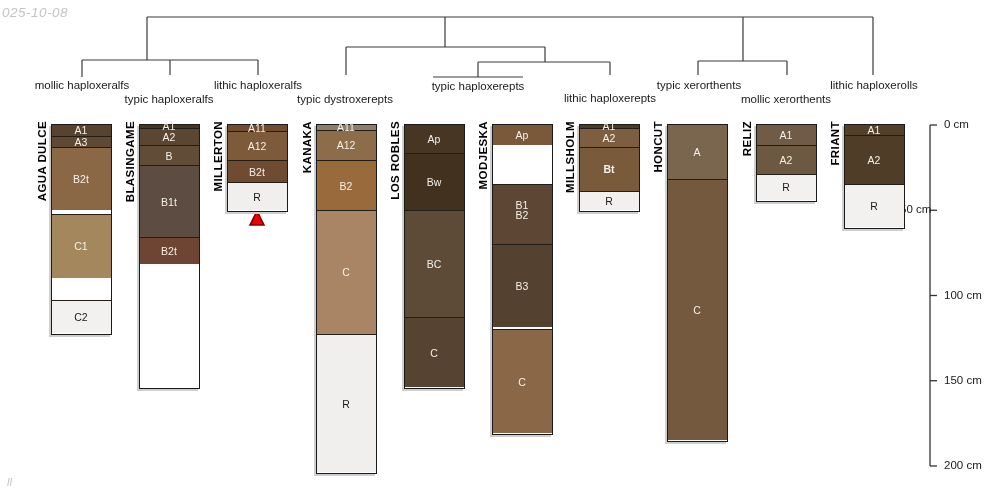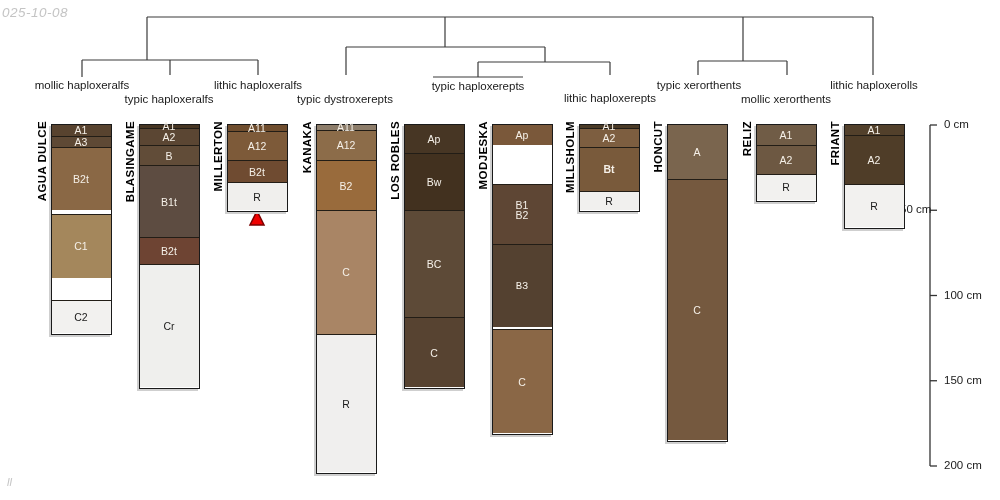--- a/index.html
+++ b/index.html
@@ -107,23 +107,20 @@
         </div>
         <div class="hz bt" style="top: 20.46px; height: 20.46px; background: rgb(97, 76, 56);">
           <span class="hz-label" style="top: 50%; color: rgb(245, 240, 232);">B</span>
         </div>
         <div class="hz bt" style="top: 40.92px; height: 71.61px; background: rgb(93, 76, 65);">
           <span class="hz-label" style="top: 50%; color: rgb(245, 240, 232);">B1t</span>
         </div>
         <div class="hz bt" style="top: 112.53px; height: 27.28px; background: rgb(110, 68, 51);">
           <span class="hz-label" style="top: 50%; color: rgb(245, 240, 232);">B2t</span>
         </div>
-        <div class="hz bt" style="top: 139.81px; height: 122.76px; background: rgb(239, 239, 237);">
-          <span class="hz-label" style="top: 50%; color: rgb(26, 26, 26);">Cr</span>
-        </div>
       </div>
       <div class="col" style="left: 226.5px; top: 123.5px; width: 61px; height: 88.25px;">
         <div class="hz" style="top: 0px; height: 6.82px; background: rgb(111, 77, 46);">
           <span class="hz-label" style="top: 50%; color: rgb(245, 240, 232);">A11</span>
         </div>
         <div class="hz bt" style="top: 6.82px; height: 28.985px; background: rgb(125, 90, 57);">
           <span class="hz-label" style="top: 50%; color: rgb(245, 240, 232);">A12</span>
         </div>
         <div class="hz bt" style="top: 35.805px; height: 22.165px; background: rgb(111, 75, 49);">
           <span class="hz-label" style="top: 50%; color: rgb(245, 240, 232);">B2t</span>
@@ -166,21 +163,21 @@
       <div class="col" style="left: 491.5px; top: 123.5px; width: 61px; height: 311.605px;">
         <div class="hz" style="top: 0px; height: 20.46px; background: rgb(122, 88, 58);">
           <span class="hz-label" style="top: 50%; color: rgb(245, 240, 232);">Ap</span>
         </div>
         <div class="hz bt" style="top: 20.46px; height: 39.215px; background: rgb(107, 86, 69); margin-top: 40px;">
           <span class="hz-label" style="top: 50%; color: rgb(245, 240, 232);">B1</span>
         </div>
         <div class="hz bt" style="top: 59.675px; height: 59.675px; background: rgb(94, 70, 52);">
           <span class="hz-label" style="top: 50%; color: rgb(245, 240, 232);">B2</span>
         </div>
-        <div class="hz bt" style="top: 119.35px; height: 83px; background: rgb(84, 65, 48); font-family: Liberation Mono, monospace;">
+        <div class="hz bt" style="top: 119.35px; height: 83px; background: rgb(84, 65, 48);">
           <span class="hz-label" style="top: 50%; color: rgb(245, 240, 232);">B3</span>
         </div>
         <div class="hz bt" style="top: 204.6px; height: 104.005px; background: rgb(138, 103, 70);">
           <span class="hz-label" style="top: 50%; color: rgb(245, 240, 232);">C</span>
         </div>
       </div>
       <div class="col" style="left: 578.5px; top: 123.5px; width: 61px; height: 88.25px;">
         <div class="hz" style="top: 0px; height: 3.41px; background: rgb(74, 58, 38);">
           <span class="hz-label" style="top: 50%; color: rgb(245, 240, 232);">A1</span>
         </div>

